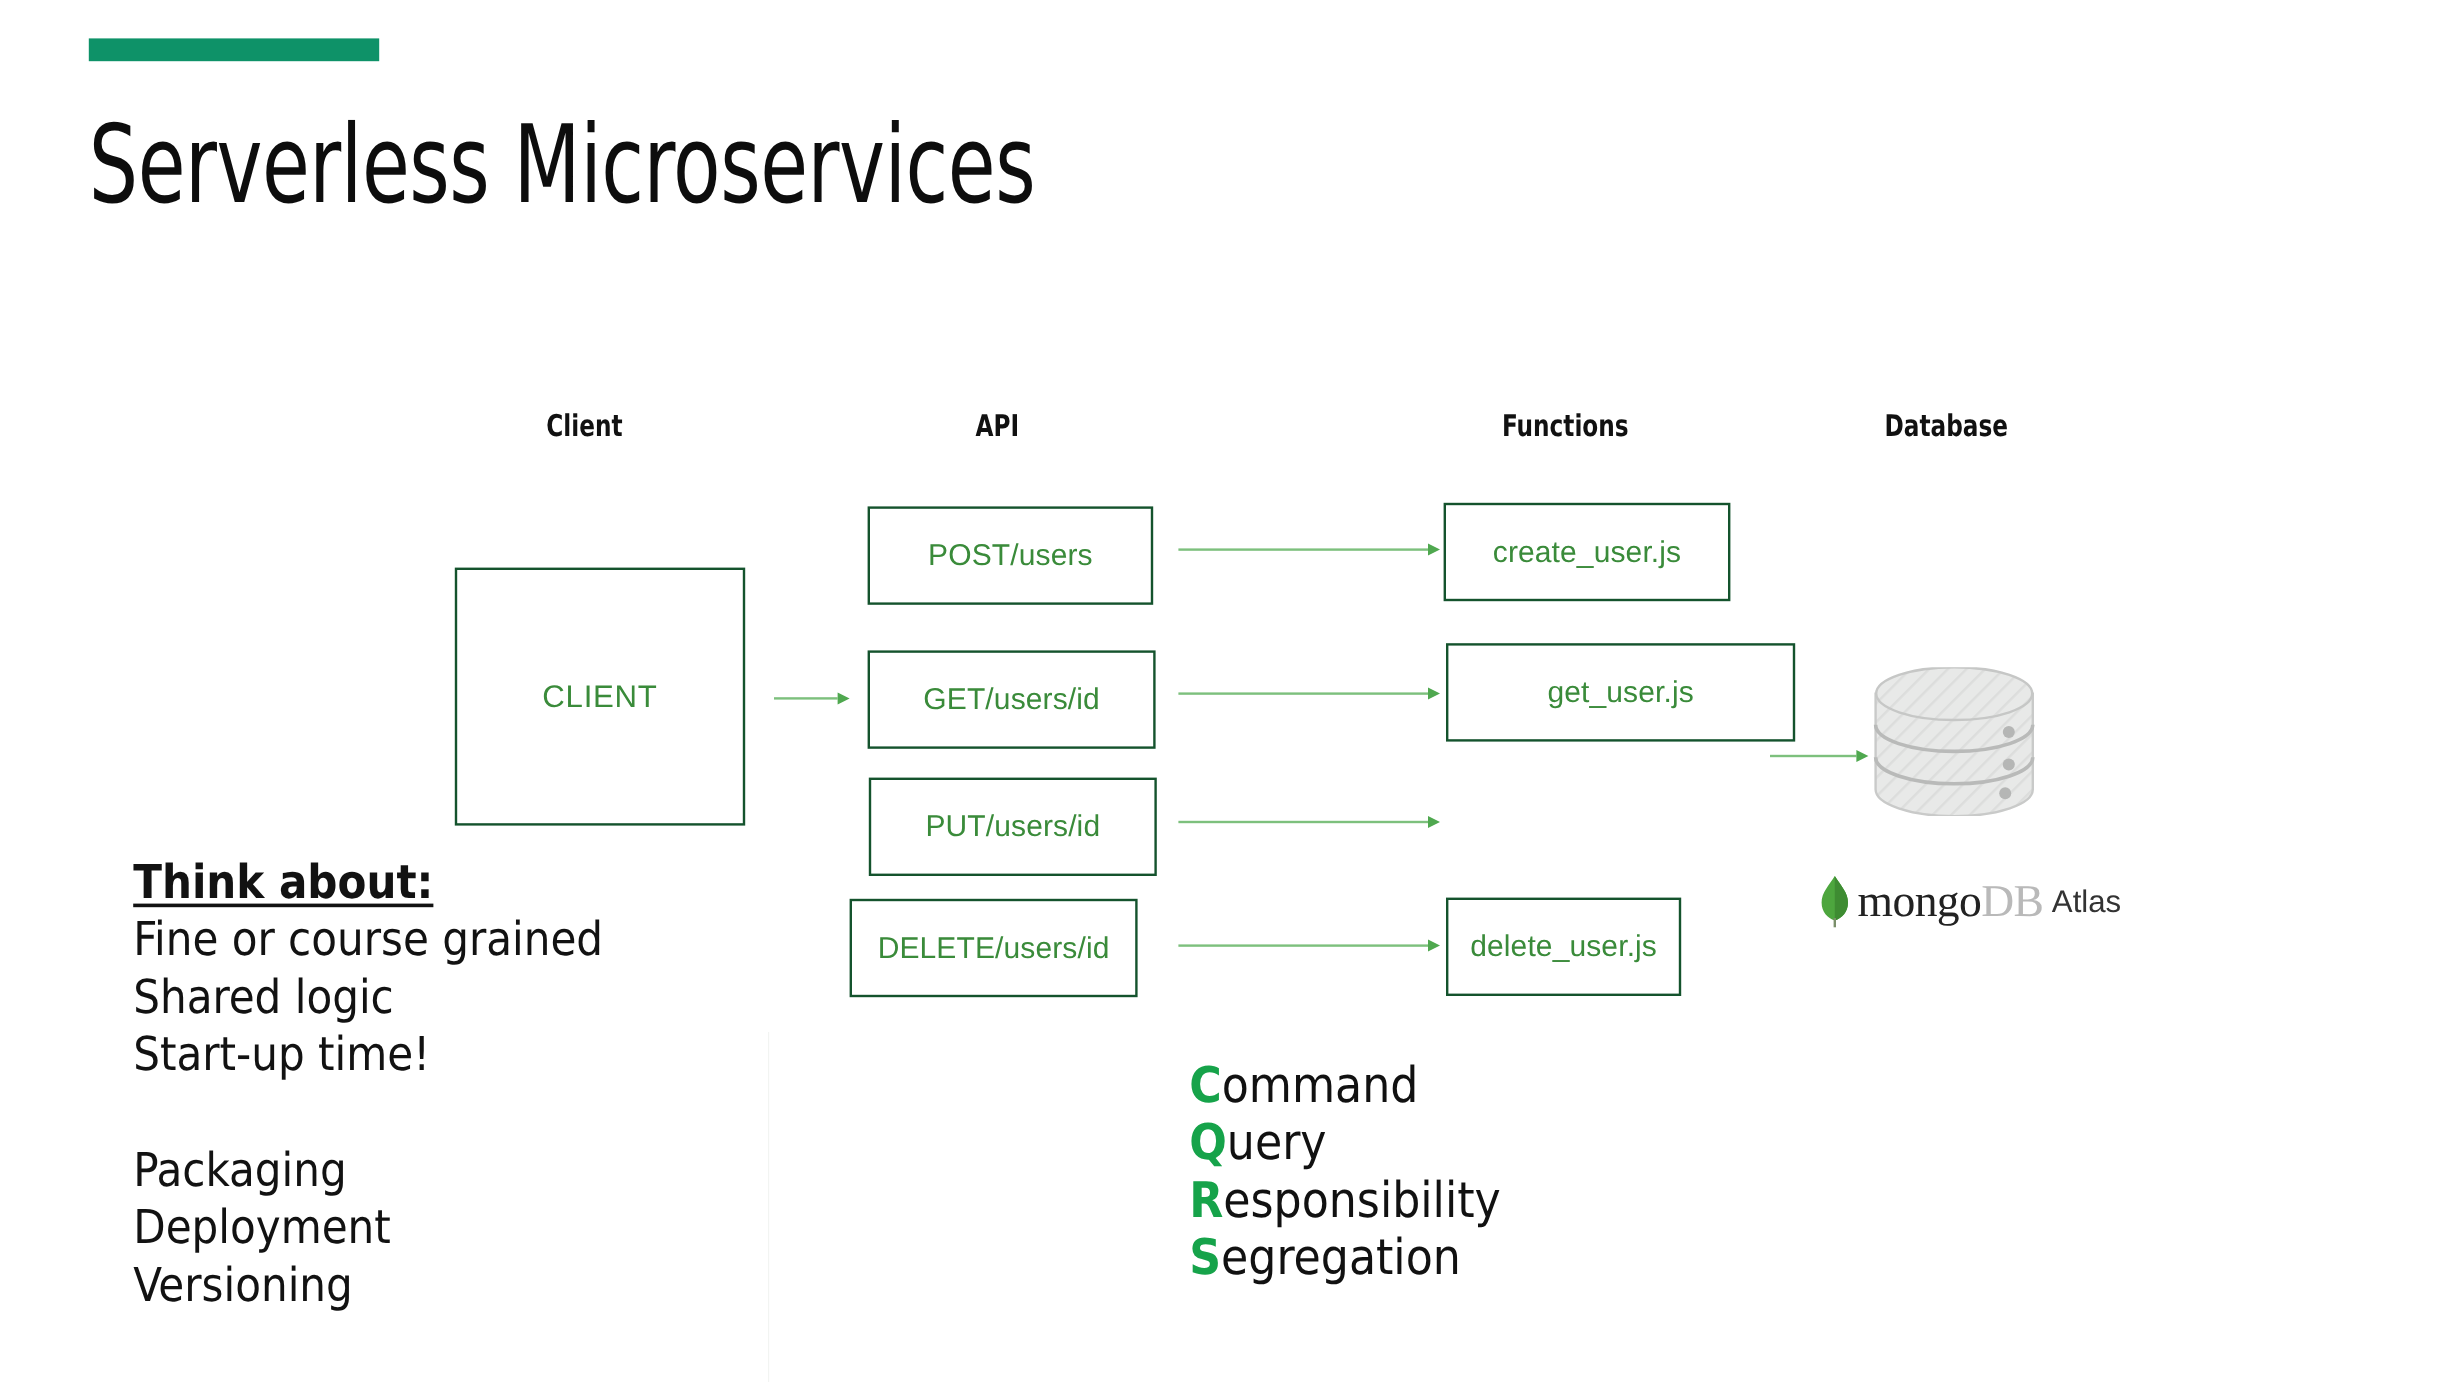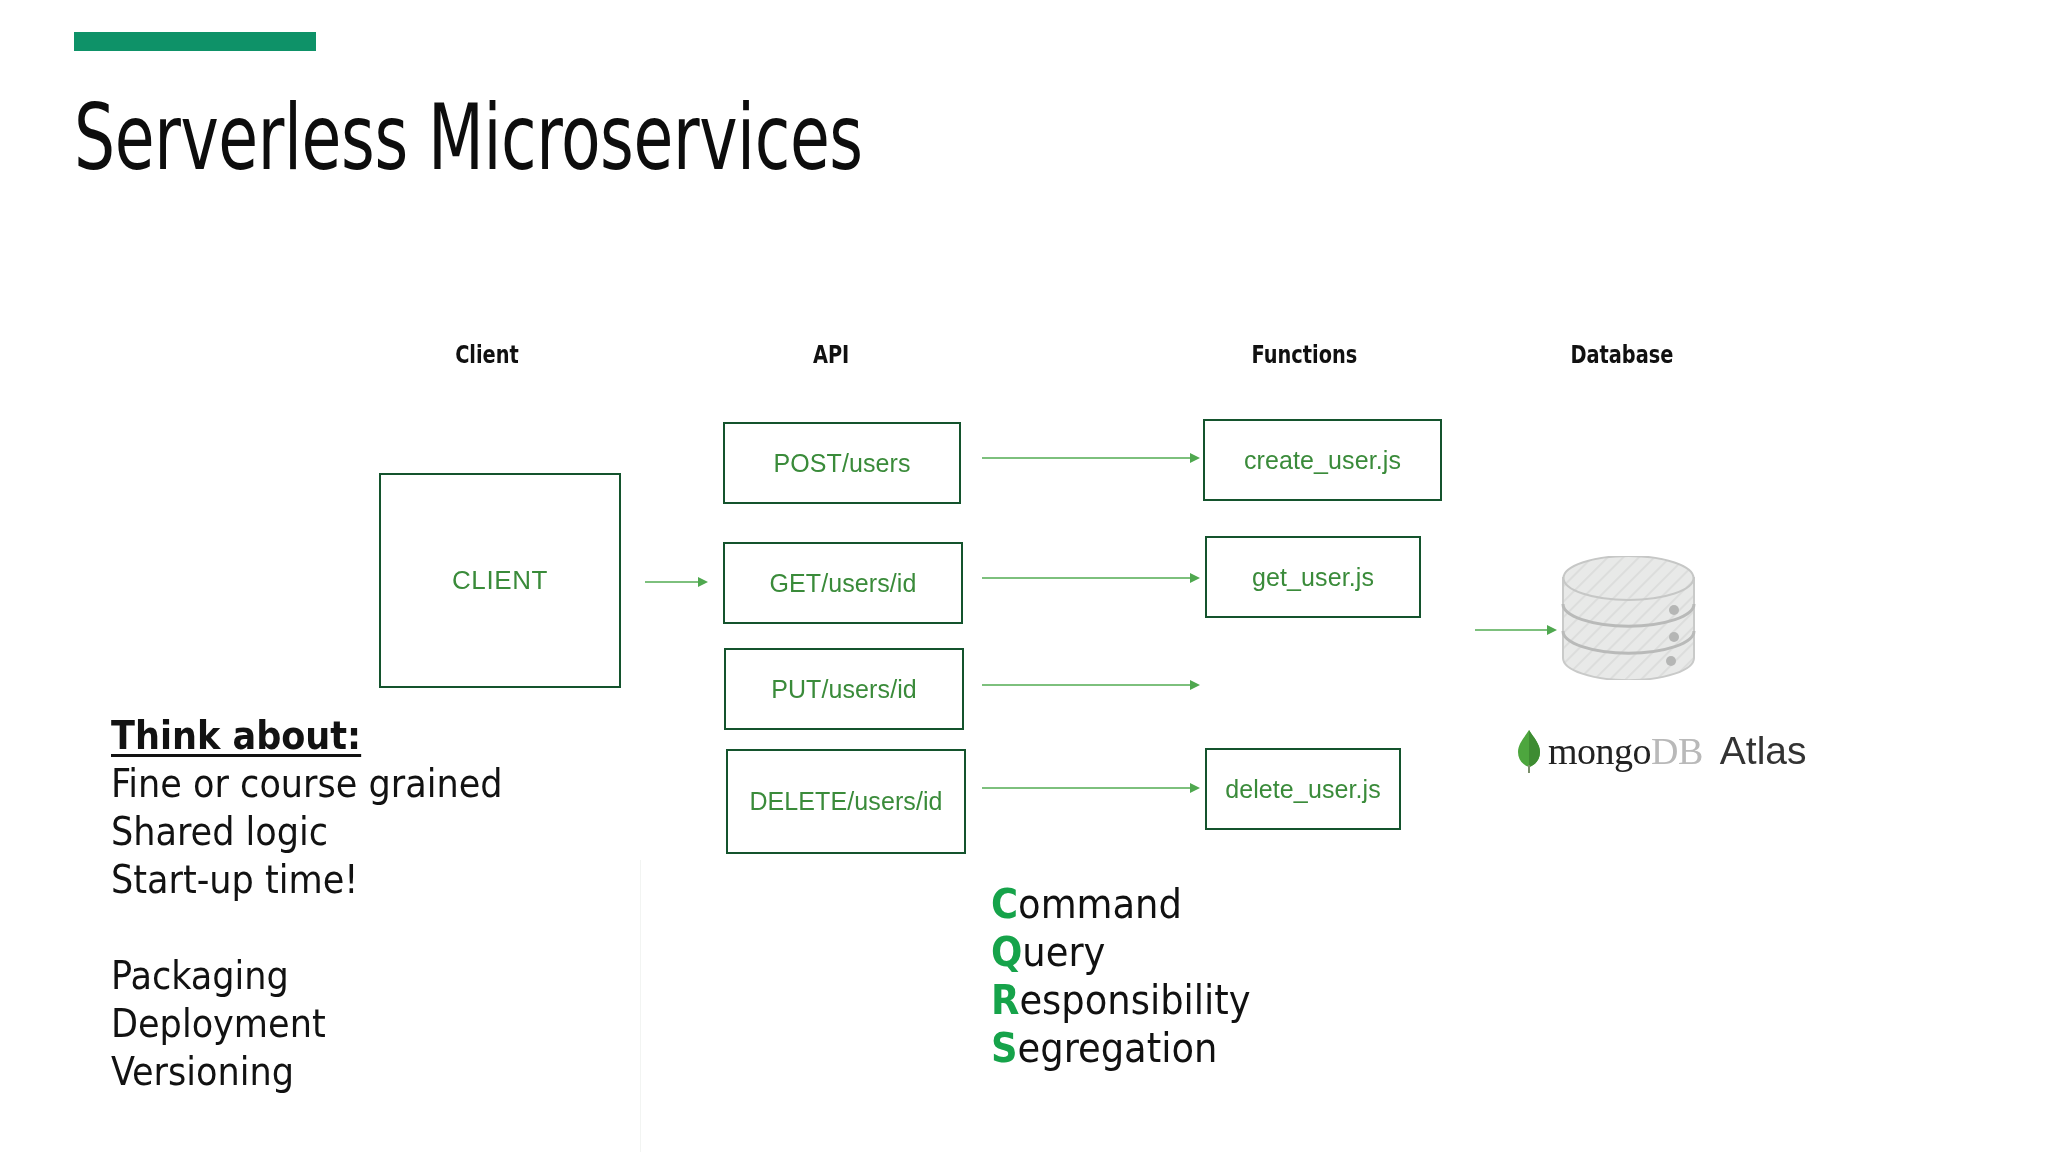--- a/index.html
+++ b/index.html
@@ -133,23 +133,23 @@
     letter-spacing: -0.5px;
   }
   .mongo-db {
     font-family: "Liberation Serif", "DejaVu Serif", serif;
     font-size: 38px;
     color: #b9b9b9;
     letter-spacing: -0.5px;
   }
   .mongo-atlas {
     font-family: "Liberation Sans", sans-serif;
-    font-size: 39px;
+    font-size: 26px;
     color: #333333;
-    margin-left: 17px;
+    margin-left: 7px;
   }
 
   
   .notes {
     position: absolute;
     left: 111px;
     top: 712px;
     font-family: "DejaVu Sans Condensed", "Liberation Sans Narrow", "Liberation Sans", sans-serif;
     font-size: 39px;
     line-height: 48px;
@@ -197,41 +197,41 @@
   <div class="gbox client-box" style="left:379px; top:473px; width:242px; height:215px;">CLIENT</div>
 
   <div class="arrow" style="left:645px; top:577px; width:63px;">
     <div class="shaft" style="width:53px;"></div>
     <div class="head" style="left:53px;"></div>
   </div>
 
   <div class="gbox" style="left:723px; top:422px; width:238px; height:82px;">POST/users</div>
   <div class="gbox" style="left:723px; top:542px; width:240px; height:82px;">GET/users/id</div>
   <div class="gbox" style="left:724px; top:648px; width:240px; height:82px;">PUT/users/id</div>
-  <div class="gbox" style="left:726px; top:749px; width:240px; height:105px;">DELETE/users/id</div>
+  <div class="gbox" style="left:708px; top:749px; width:240px; height:82px;">DELETE/users/id</div>
 
   <div class="arrow" style="left:982px; top:453px; width:218px;">
     <div class="shaft" style="width:208px;"></div>
     <div class="head" style="left:208px;"></div>
   </div>
   <div class="arrow" style="left:982px; top:573px; width:218px;">
     <div class="shaft" style="width:208px;"></div>
     <div class="head" style="left:208px;"></div>
   </div>
   <div class="arrow" style="left:982px; top:680px; width:218px;">
     <div class="shaft" style="width:208px;"></div>
     <div class="head" style="left:208px;"></div>
   </div>
   <div class="arrow" style="left:982px; top:783px; width:218px;">
     <div class="shaft" style="width:208px;"></div>
     <div class="head" style="left:208px;"></div>
   </div>
 
   <div class="gbox" style="left:1203px; top:419px; width:239px; height:82px;">create_user.js</div>
-  <div class="gbox" style="left:1205px; top:536px; width:216px; height:82px;">get_user.js</div>
+  <div class="gbox" style="left:1205px; top:536px; width:291px; height:82px;">get_user.js</div>
   <div class="gbox" style="left:1205px; top:748px; width:196px; height:82px;">delete_user.js</div>
 
   <div class="arrow" style="left:1475px; top:625px; width:82px;">
     <div class="shaft" style="width:72px;"></div>
     <div class="head" style="left:72px;"></div>
   </div>
 
   <div class="db-cylinder">
     <svg width="135" height="124" viewBox="0 0 135 124" xmlns="http://www.w3.org/2000/svg">
       <defs>

